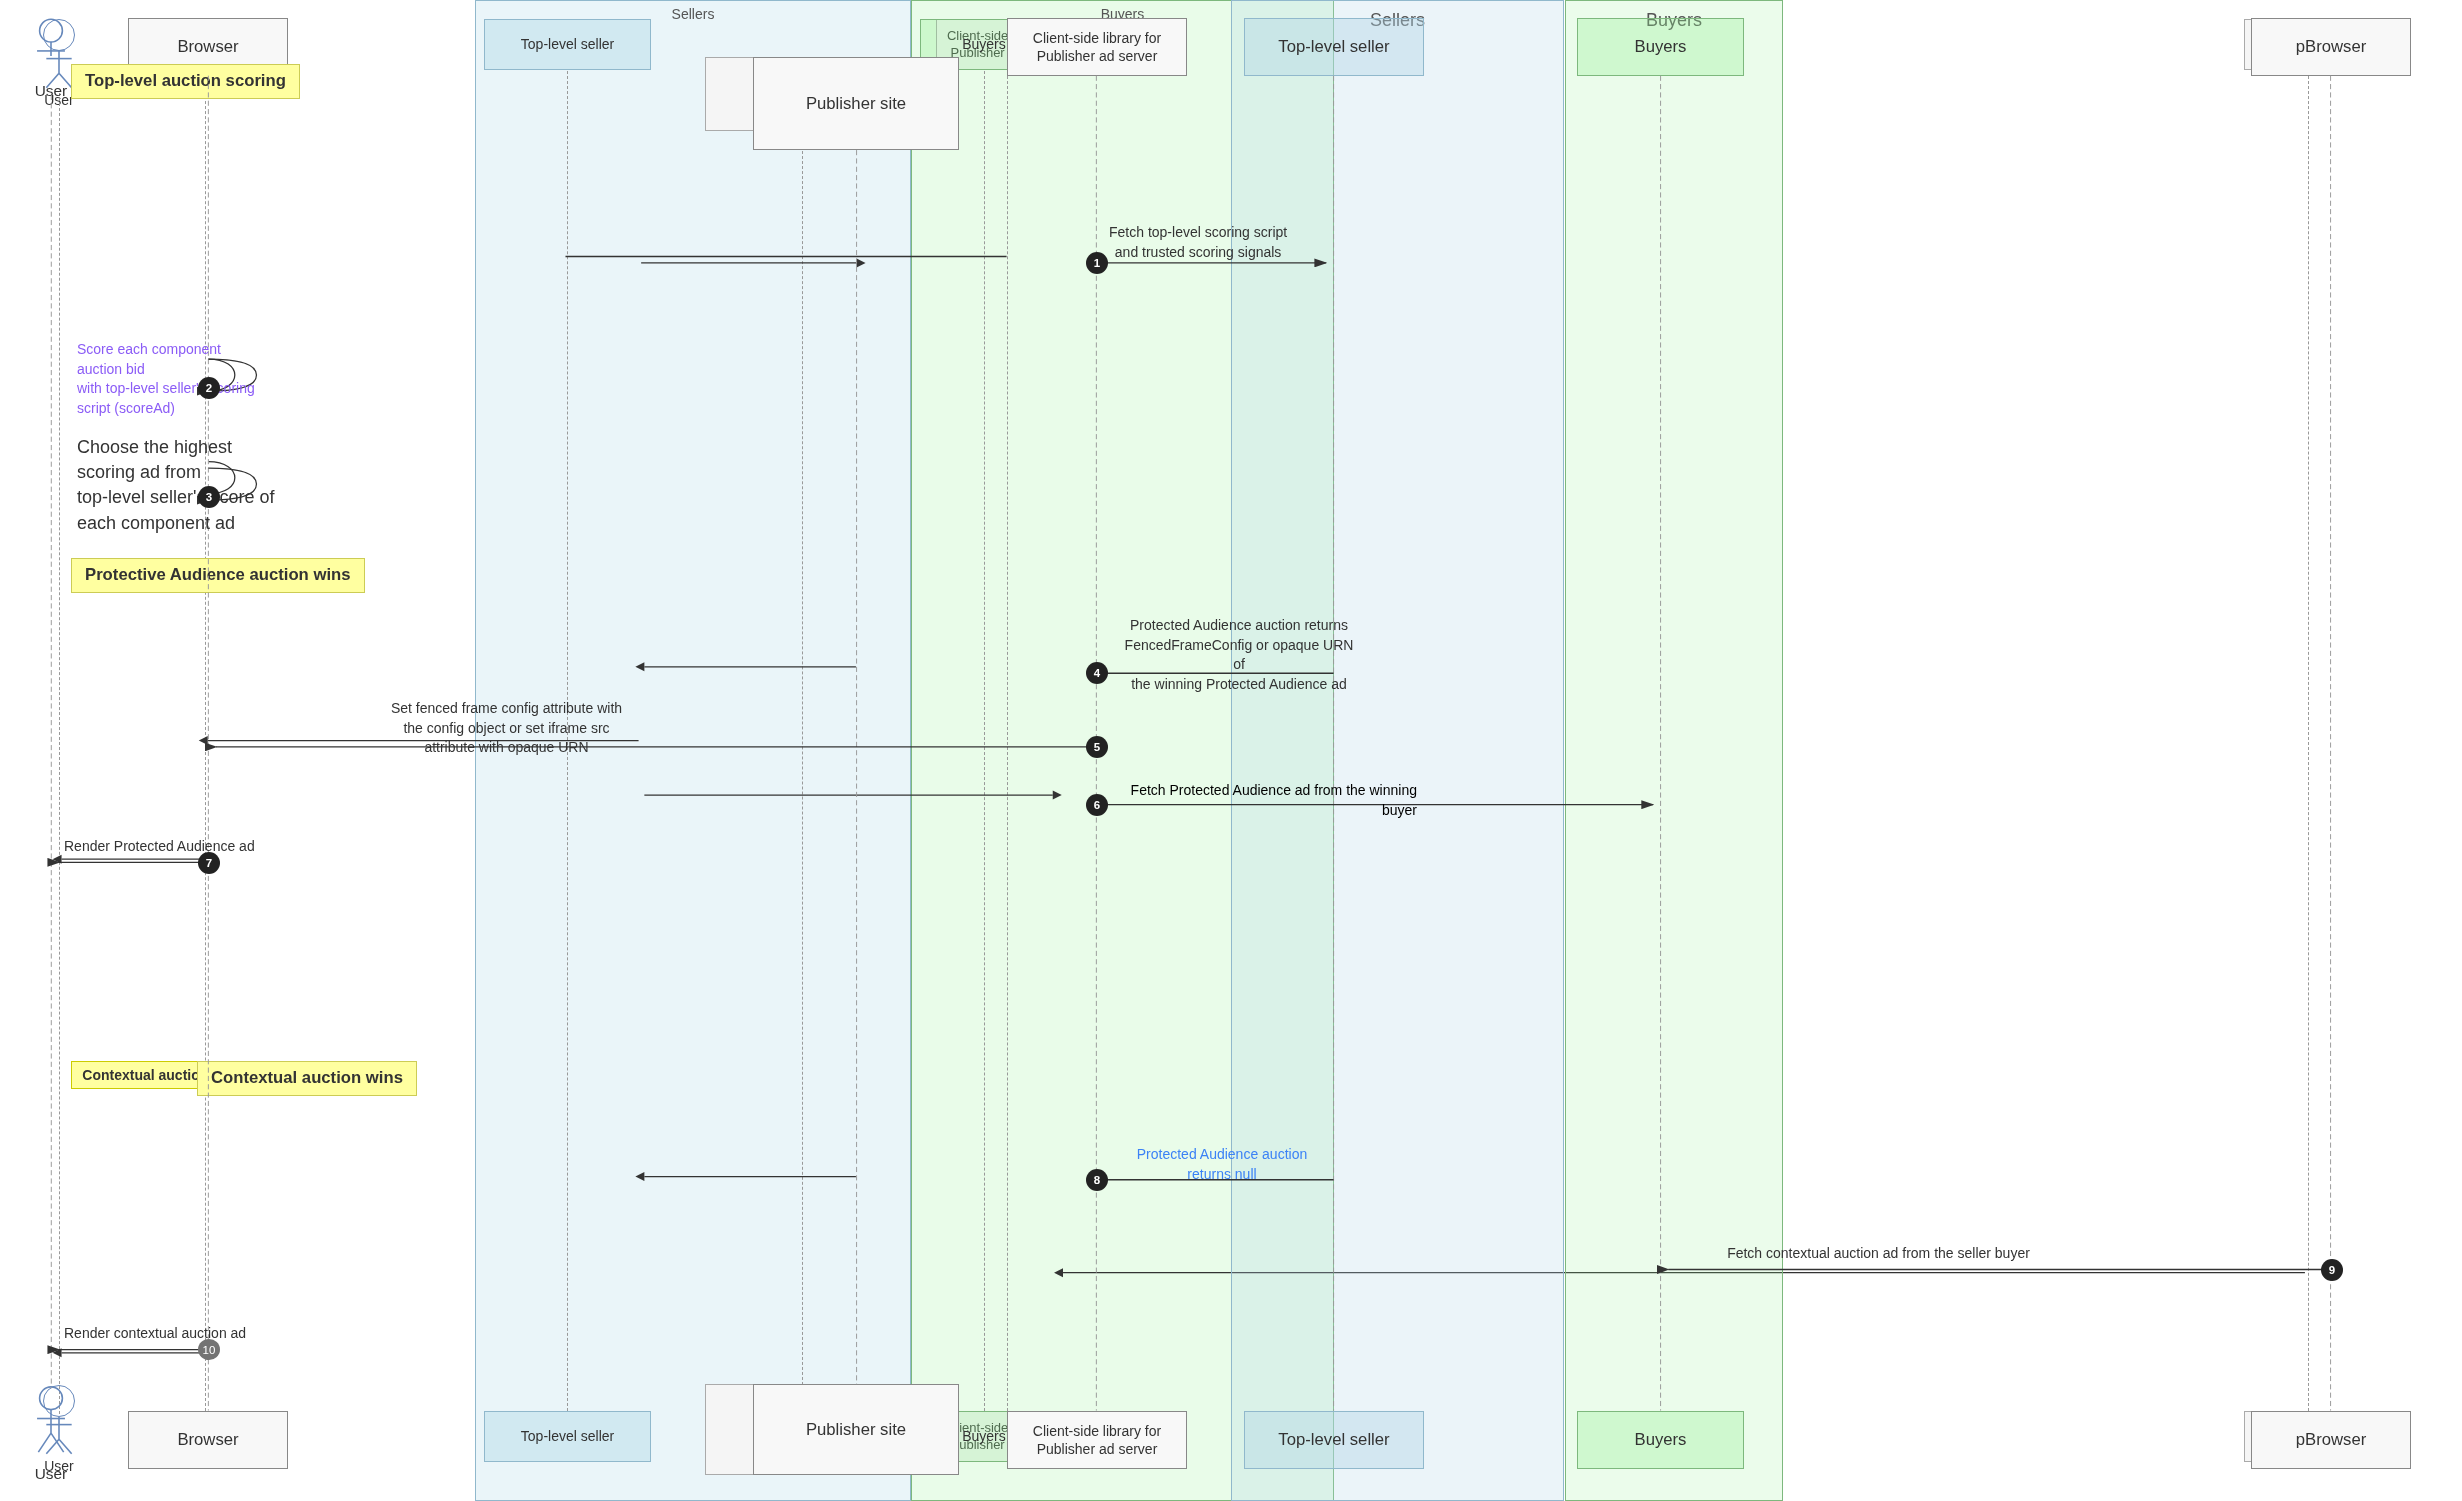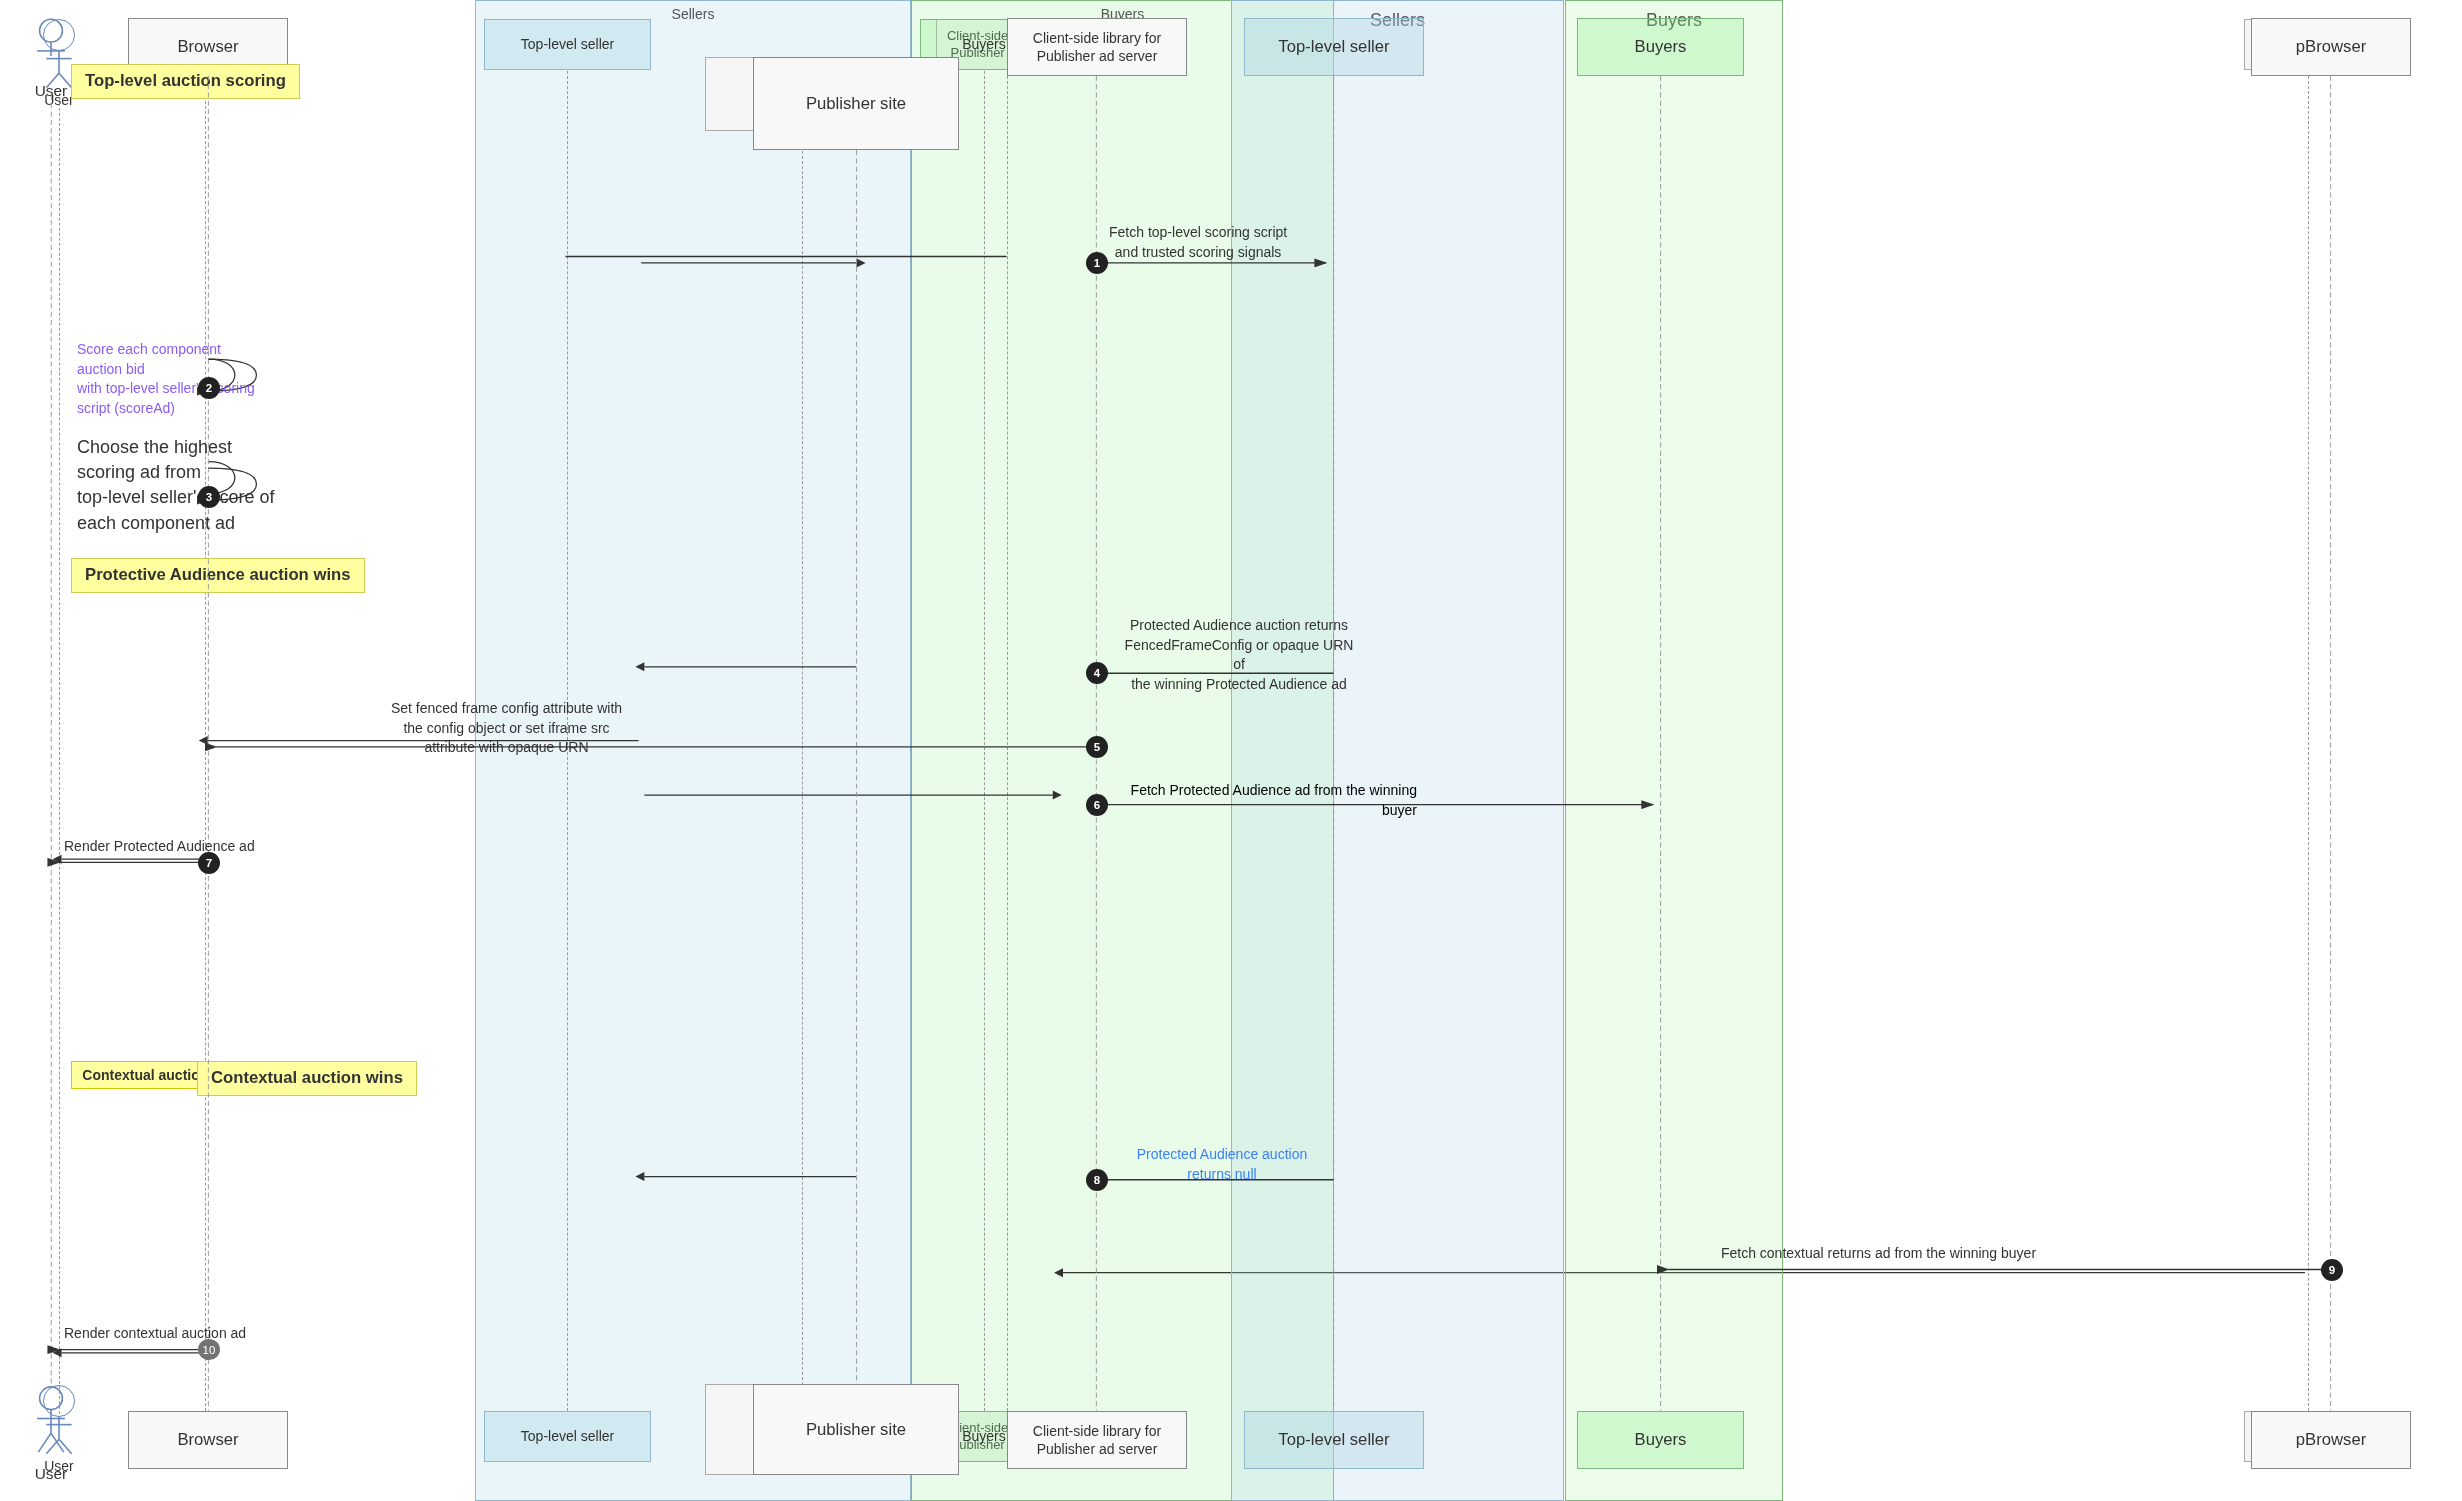--- a/index.html
+++ b/index.html
@@ -413,21 +413,21 @@
 
   <div style="position:absolute;left:64px;top:837px;font-size:14px;line-height:1.4;text-align:left;color:#333;">
     Render Protected Audience ad
   </div>
 
   <div style="position:absolute;left:1126px;top:1145px;font-size:14px;line-height:1.4;text-align:center;color:#3b82f6;width:192px;">
     Protected Audience auction<br>returns null
   </div>
 
   <div style="position:absolute;left:1699px;top:1244px;font-size:14px;line-height:1.4;text-align:center;color:#333;width:359px;">
-    Fetch contextual returns ad from the winning buyer
+    Fetch contextual auction ad from the seller buyer
   </div>
 
   <div style="position:absolute;left:64px;top:1324px;font-size:14px;line-height:1.4;text-align:left;color:#333;">
     Render contextual auction ad
   </div>
 
 </div>
 
 
 </body></html>

